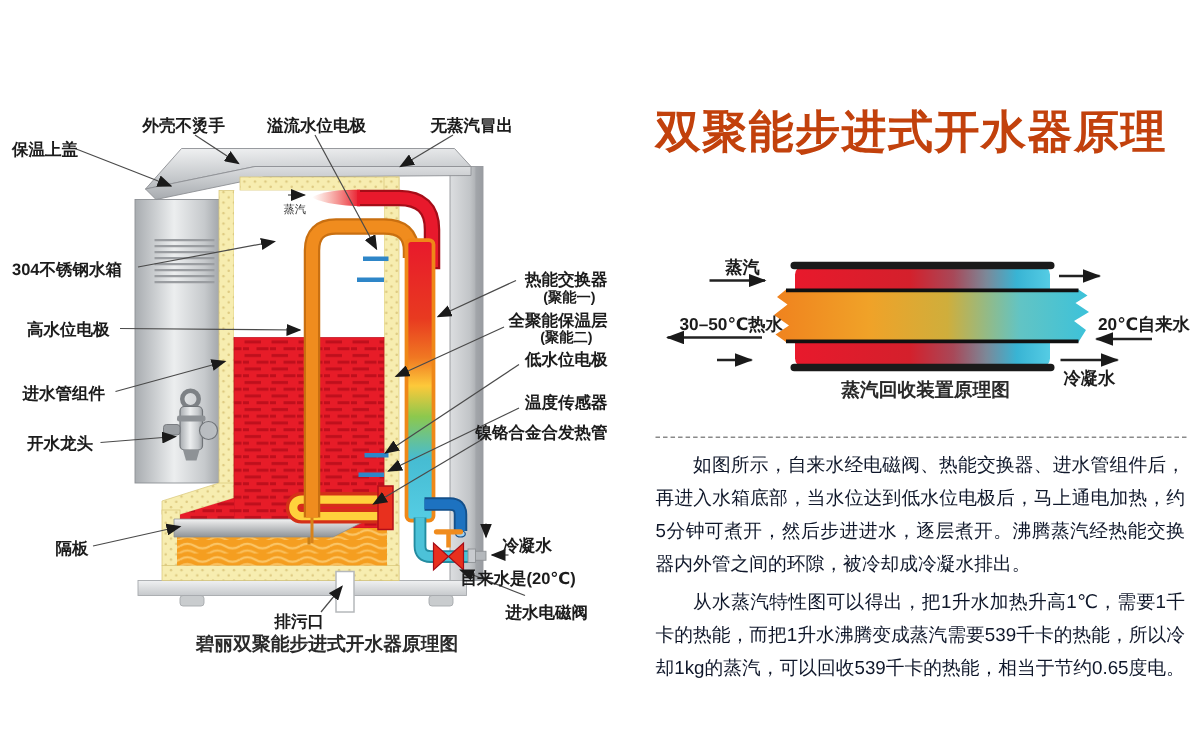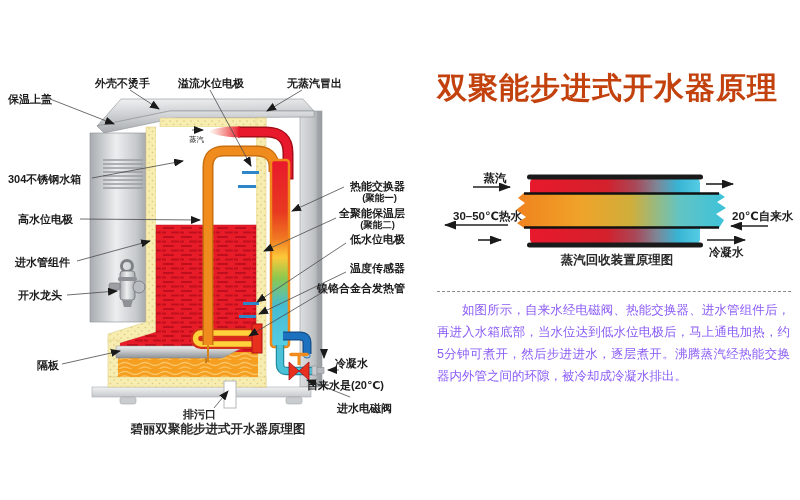--- a/index.html
+++ b/index.html
@@ -13,21 +13,21 @@
   #left-fig text.sub{font-size:9.5px;font-weight:600;}
   #left-fig text.mini{font-size:7.5px;font-weight:400;fill:#333;}
   #left-fig text.cap{font-size:12.5px;font-weight:700;fill:#2a2a2a;}
   .leader{stroke:#4a4a4a;stroke-width:0.8;fill:none;}
   #main-title{left:437px;top:68px;width:360px;font-size:30px;font-weight:bold;letter-spacing:1px;white-space:nowrap;}
   #recovery-fig{left:430px;top:150px;width:370px;height:125px;}
   #recovery-fig text{font-family:"Liberation Sans","DejaVu Sans",sans-serif;font-size:11.5px;font-weight:600;fill:#1c1c1c;}
   #recovery-fig text.cap{font-size:12.5px;font-weight:700;fill:#2a2a2a;}
   #dashed-sep{left:437px;top:291px;width:354px;height:0;border-top:1px dashed #8a8a8a;}
   #body-text{left:437px;top:299px;width:353px;}
-  #body-text p{margin:0 0 3px 0;font-size:12.5px;line-height:22px;color:#8b5cf6;text-indent:2em;text-align:justify;}
+  #body-text p{margin:0 0 3px 0;font-size:12.5px;line-height:22px;color:#0f172a;text-indent:2em;text-align:justify;}
 </style>
 </head>
 <body>
 
 <svg id="left-fig" class="abs" viewBox="0 0 420 460">
   <defs>
     <marker id="la" markerUnits="userSpaceOnUse" markerWidth="10" markerHeight="8" refX="9" refY="4" orient="auto">
       <path d="M0,0 L10,4 L0,8 Z" fill="#1a1a1a"></path>
     </marker>
     <linearGradient id="gPanel" x1="0" y1="0" x2="1" y2="0">
@@ -262,13 +262,14 @@
   <text x="453" y="220">30–50℃热水</text>
   <text x="732" y="220">20℃自来水</text>
   <text x="709" y="256">冷凝水</text>
   <text x="617" y="264" text-anchor="middle" class="cap">蒸汽回收装置原理图</text>
 </svg>
 
 <div id="dashed-sep" class="abs"></div>
 
 <div id="body-text" class="abs">
   <p>如图所示，自来水经电磁阀、热能交换器、进水管组件后，再进入水箱底部，当水位达到低水位电极后，马上通电加热，约5分钟可煮开，然后步进进水，逐层煮开。沸腾蒸汽经热能交换器内外管之间的环隙，被冷却成冷凝水排出。</p>
+  <p>从水蒸汽特性图可以得出，把1升水加热升高1℃，需要1千卡的热能，而把1升水沸腾变成蒸汽需要539千卡的热能，所以冷却1kg的蒸汽，可以回收539千卡的热能，相当于节约0.65度电。</p>
 </div>
 
 </body></html>

